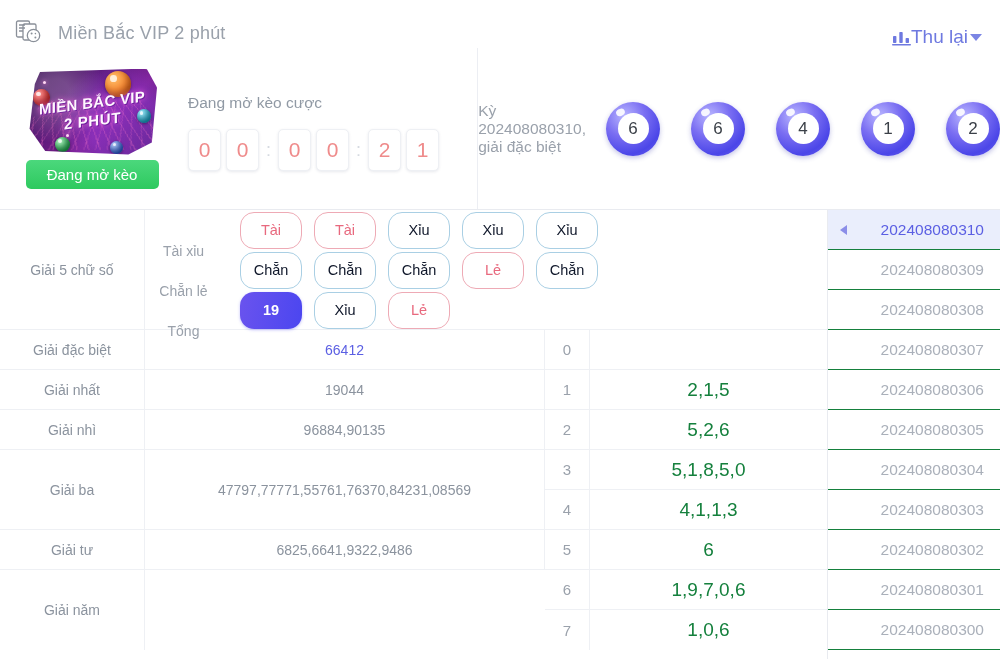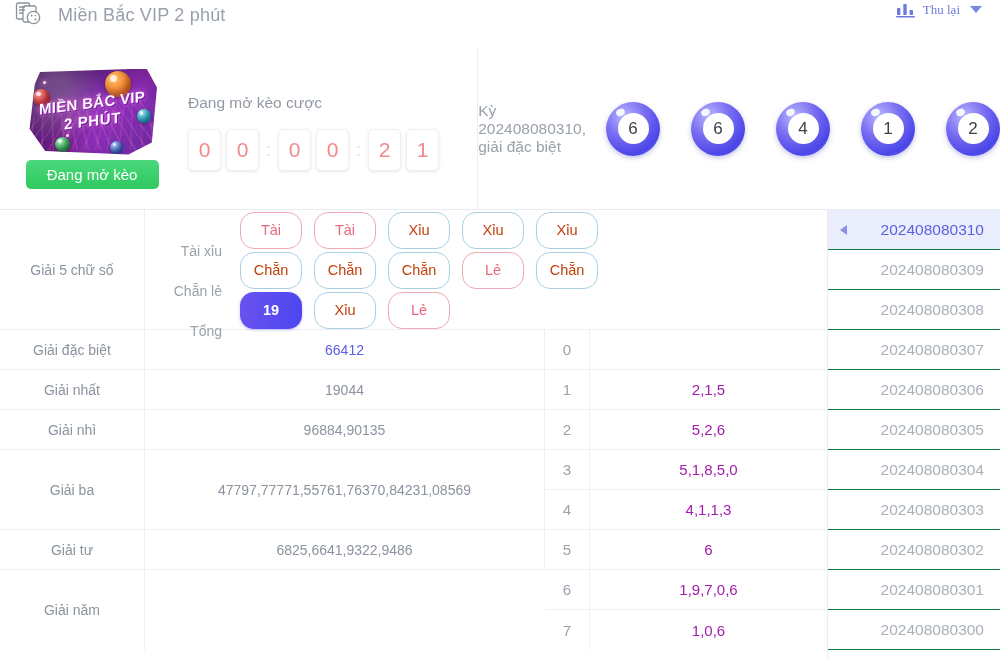--- a/index.html
+++ b/index.html
@@ -7,31 +7,31 @@
     width: 1000px; height: 659px;
     background: #ffffff;
     font-family: "Liberation Sans", "DejaVu Sans", sans-serif;
     color: #8b939e;
     overflow: hidden;
   }
 
   
   .topbar {
     height: 48px;
-    display: flex; align-items: flex-start;
+    display: flex; align-items: flex-end;
     padding: 0 18px 0 14px;
     background: #fff;
   }
   .topbar-left { display: flex; align-items: center; gap: 14px; }
   .game-icon { width: 30px; height: 30px; flex: 0 0 auto; }
   .topbar-title { font-size: 18px; color: #9aa1ab; letter-spacing: .2px; }
   .topbar-right {
     margin-left: auto;
-    display: flex; align-items: center; gap: 8px;
-    color: #6e79e0; font-size: 13px; cursor: pointer; font-family: Liberation Serif, serif;
+    display: flex; align-items: center; 
+    color: #6e79e0; font-size: 19px; cursor: pointer;
   }
   .chart-icon { width: 19px; height: 19px; display: block; }
   .chev-down {
     width: 0; height: 0; margin-left: 2px;
     border-left: 6px solid transparent; border-right: 6px solid transparent;
     border-top: 7px solid #7b85e4;
   }
 
   
   .panel {
@@ -162,50 +162,50 @@
     display: flex; align-items: center; justify-content: center;
     font-size: 14px; color: #8b939e;
     border-right: 1px solid #eef0f4;
   }
   .c-value.special { color: #5b5fe3; }
 
   
   .tags-block { flex: 1; display: flex; flex-direction: column; }
   .tag-row { display: flex; align-items: center; height: 40px; }
   .tag-row-name {
-    width: 95px; flex: 0 0 95px; text-align: right; padding-right: 18px;
+    width: 95px; flex: 0 0 95px; text-align: center; padding-right: 18px;
     font-size: 14px; color: #9aa1ab; margin-top: 42px;
   }
   .tag {
     min-width: 62px; height: 37px; padding: 0 12px; margin-right: 12px;
     border-radius: 14px; display: inline-flex;
     align-items: center; justify-content: center;
     font-size: 14.5px; background: #fff; cursor: pointer;
   }
   .tag.red { border: 1px solid #eeaab5; color: #e8697e; }
-  .tag.blue { border: 1px solid #a9cfe4; color: #c2410c; }
+  .tag.blue { border: 1px solid #a9cfe4; color: #0f172a; }
   .tag.fill {
     border: none; color: #fff; font-weight: bold;
     background: linear-gradient(100deg, #6a53ee, #4b46f0);
     box-shadow: 0 1px 3px rgba(75,70,240,.35);
   }
 
   
   .digit-col { display: flex; flex-direction: column; width: 100%; }
   .digit-row { display: flex; height: 40px; border-bottom: 1px solid #eef0f4; }
   .digit-row:last-child { border-bottom: none; }
   .digit-idx {
     width: 45px; flex: 0 0 45px;
     display: flex; align-items: center; justify-content: center;
     font-size: 15px; color: #9aa1ab;
     border-right: 1px solid #eef0f4;
   }
   .digit-vals {
     flex: 1; display: flex; align-items: center; justify-content: center;
-    font-size: 15px; color: #a21caf; text-align: right;
+    font-size: 19px; color: #15803d; text-align: right;
   }
   .grid-wrap { display: flex; }
   .left-stack { width: 545px; flex: 0 0 545px; }
   .right-stack { flex: 1; }
   .lrow {
     display: flex; border-bottom: 1px solid #eef0f4;
     align-items: stretch;
   }
 
   

